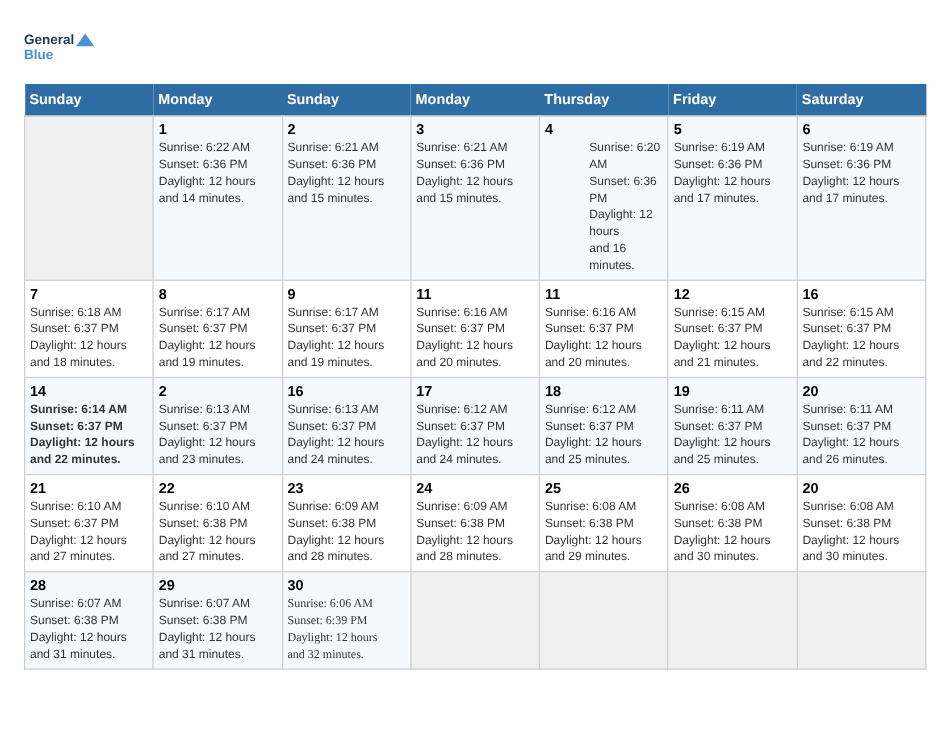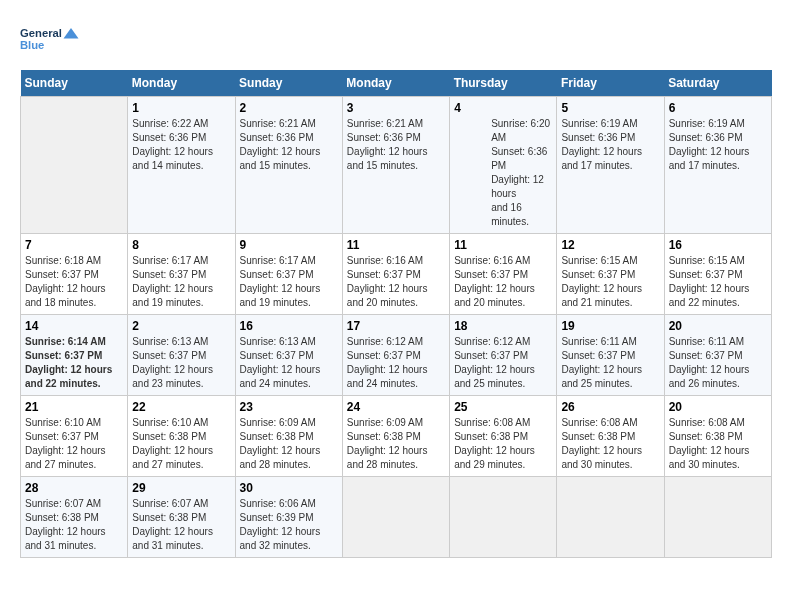--- a/index.html
+++ b/index.html
@@ -312,21 +312,21 @@
         </td>
         <td>
           <span class="day-num">29</span>
           <div class="day-info" style="white-space: pre-line;">Sunrise: 6:07 AM
 Sunset: 6:38 PM
 Daylight: 12 hours
 and 31 minutes.</div>
         </td>
         <td>
           <span class="day-num">30</span>
-          <div class="day-info" style="white-space: pre-line;">Sunrise: 6:06 AM
+          <div class="day-info" style="white-space: pre-line; font-family: Liberation Serif, serif;">Sunrise: 6:06 AM
 Sunset: 6:39 PM
 Daylight: 12 hours
 and 32 minutes.</div>
         </td>
         <td class="empty-cell"></td>
         <td class="empty-cell"></td>
         <td class="empty-cell"></td>
         <td class="empty-cell"></td>
       </tr>
     </tbody>

